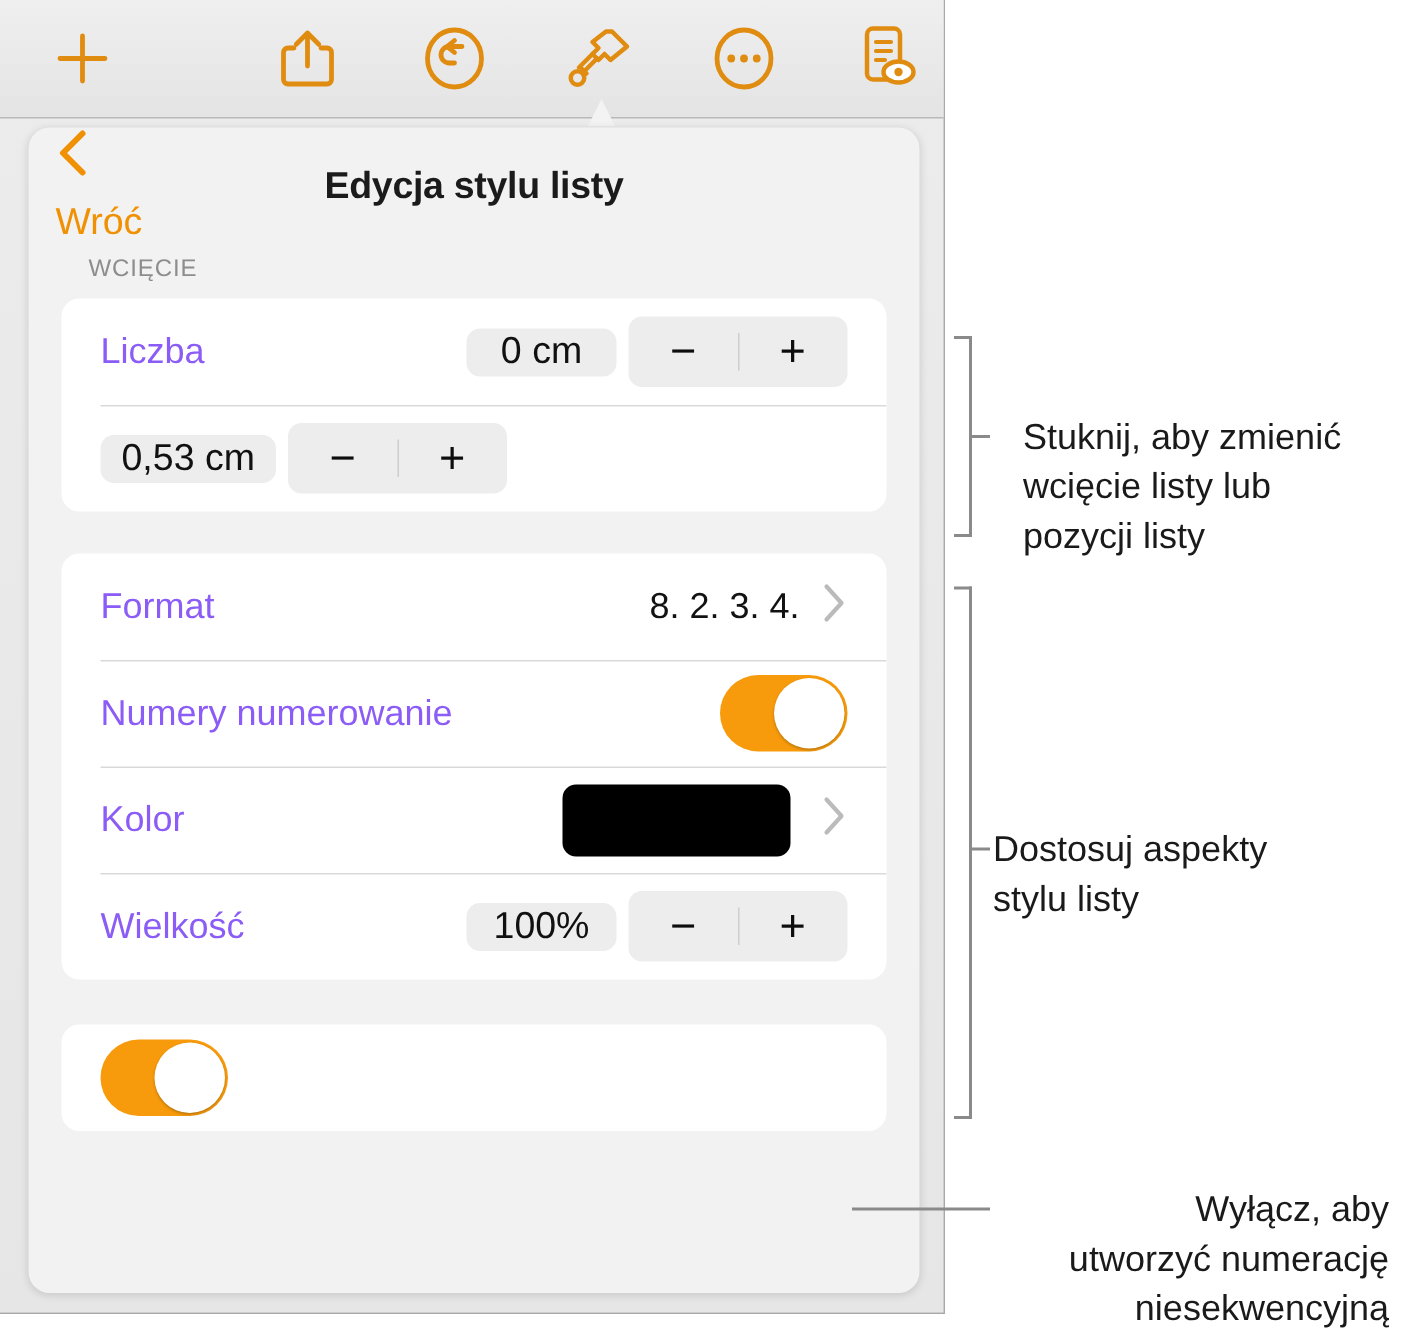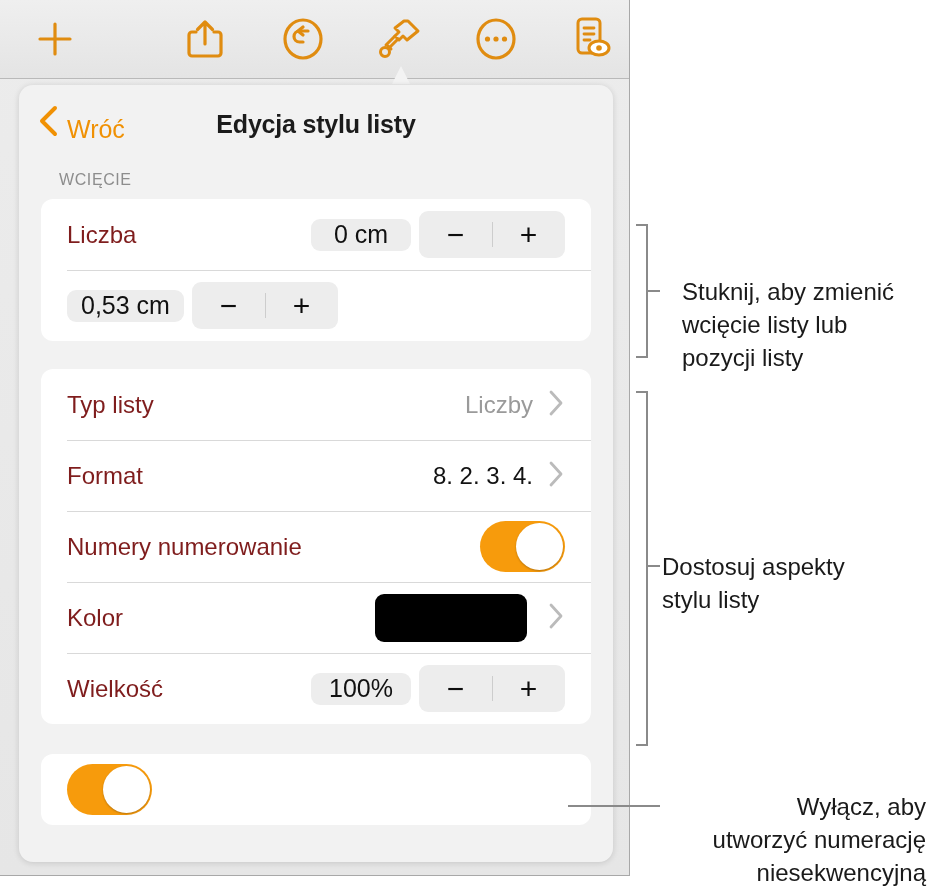--- a/index.html
+++ b/index.html
@@ -94,24 +94,25 @@
   #nav {
     position: relative;
     height: 78px;
     display: flex;
     align-items: center;
   }
   #back-button {
     position: absolute;
     left: 18px;
     display: flex;
-    align-items: flex-end;
+    align-items: flex-start;
     gap: 8px;
     color: #f09104;
     font-size: 25px;
+    flex-direction: column;
   }
   #back-button .chev { display: block; }
   #nav-title {
     width: 100%;
     text-align: center;
     font-size: 25px;
     font-weight: bold;
     color: #1b1b1b;
     letter-spacing: -0.2px;
   }
@@ -143,21 +144,21 @@
     content: "";
     position: absolute;
     left: 26px;
     right: 0;
     top: 0;
     height: 1px;
     background: #d9d9d9;
   }
   .row-label {
     font-size: 24px;
-    color: #7f1d1d;
+    color: #8b5cf6;
     flex: 1 1 auto;
     white-space: nowrap;
   }
   .row-value {
     font-size: 24px;
     color: #9a9a9a;
     margin-right: 14px;
   }
   .row-value.dark { color: #121212; }
 
@@ -376,29 +377,20 @@
           <span class="divider"></span>
           <span class="half">+</span>
         </span>
       </div>
     </div>
 
     <div class="group-gap"></div>
 
     <div class="card">
 
-      <div class="row">
-        <span class="row-label">Typ listy</span>
-        <span class="row-value">Liczby</span>
-        <span class="chev-right">
-          <svg width="18" height="30" viewBox="0 0 18 30">
-            <path d="M4 4 L14 15 L4 26" stroke="#bbbbbb" stroke-width="2.8" fill="none" stroke-linecap="round" stroke-linejoin="round"></path>
-          </svg>
-        </span>
-      </div>
 
       <div class="row">
         <span class="row-label">Format</span>
         <span class="row-value dark">8. 2. 3. 4.</span>
         <span class="chev-right">
           <svg width="18" height="30" viewBox="0 0 18 30">
             <path d="M4 4 L14 15 L4 26" stroke="#bbbbbb" stroke-width="2.8" fill="none" stroke-linecap="round" stroke-linejoin="round"></path>
           </svg>
         </span>
       </div>

